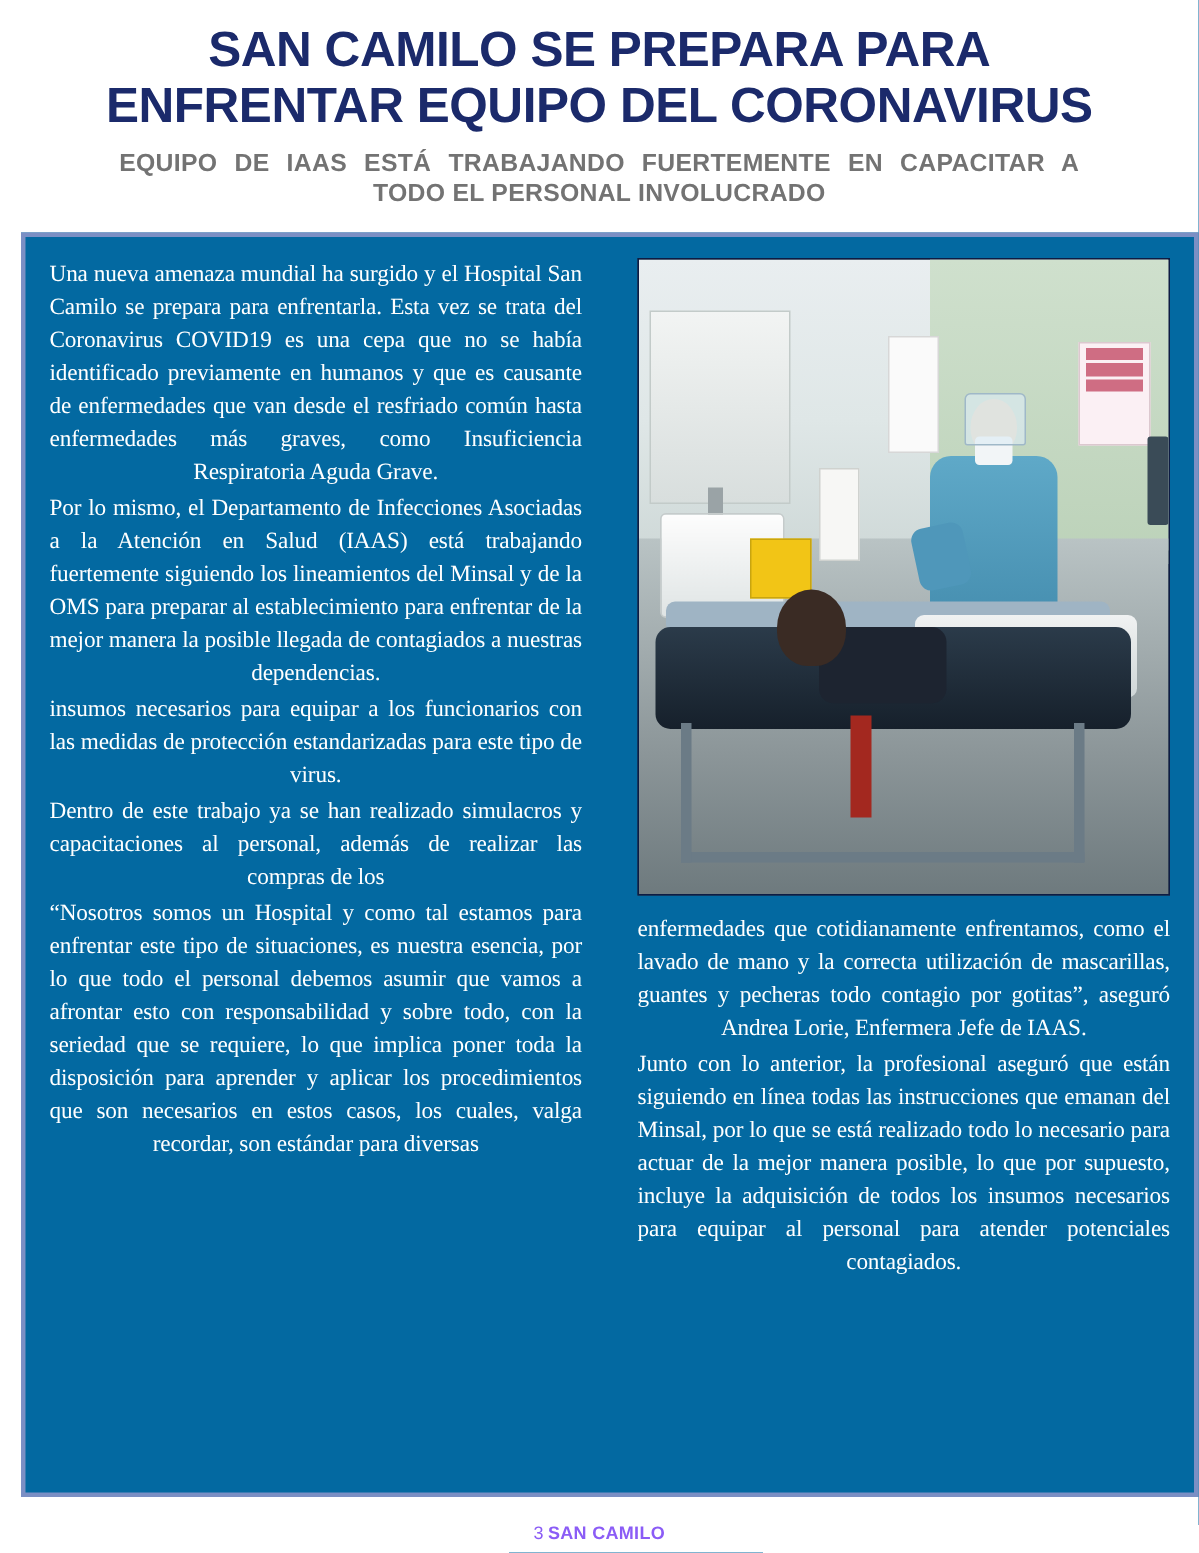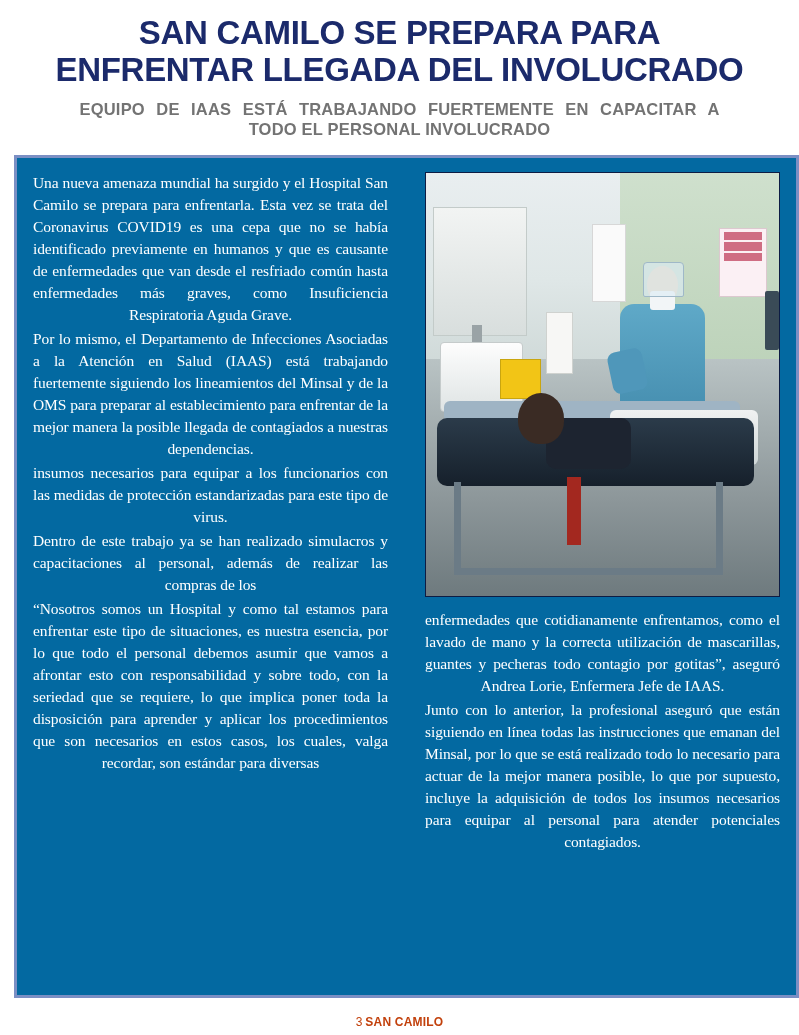--- a/index.html
+++ b/index.html
@@ -216,41 +216,41 @@
     position: absolute; left: 40%; top: 72%; width: 4%; height: 16%;
     background: #a3281f;
   }
   
   .footer {
     position: absolute;
     left: 0;
     bottom: 6px;
     width: 100%;
     text-align: center;
-    color: #c2410c;
+    color: #8b5cf6;
     font-size: 12px;
   }
   .footer .pg {
     font-weight: normal;
     margin-right: 3px;
   }
   .footer .brand {
     font-weight: bold;
     letter-spacing: 0.2px;
   }
 </style>
 </head>
 <body>
 
 <div class="page">
 
   <div class="header">
     <h1 class="headline">
       <span>SAN CAMILO SE PREPARA PARA</span>
-      <span class="line2">ENFRENTAR LLEGADA DEL INVOLUCRADO</span>
+      <span class="line2">ENFRENTAR EQUIPO DEL CORONAVIRUS</span>
     </h1>
     <div class="subhead">
       <span class="sline justify">EQUIPO DE IAAS ESTÁ TRABAJANDO FUERTEMENTE EN CAPACITAR A</span>
       <span class="sline">TODO EL PERSONAL INVOLUCRADO</span>
     </div>
   </div>
 
   <div class="body-block">
     <div class="columns">
 

